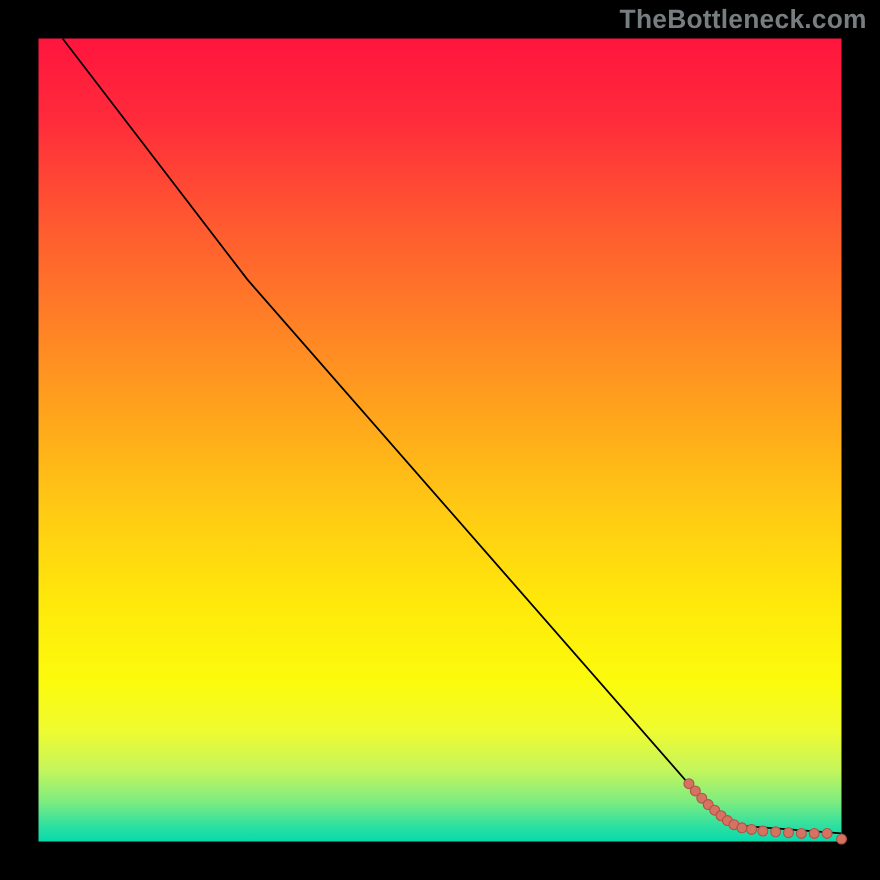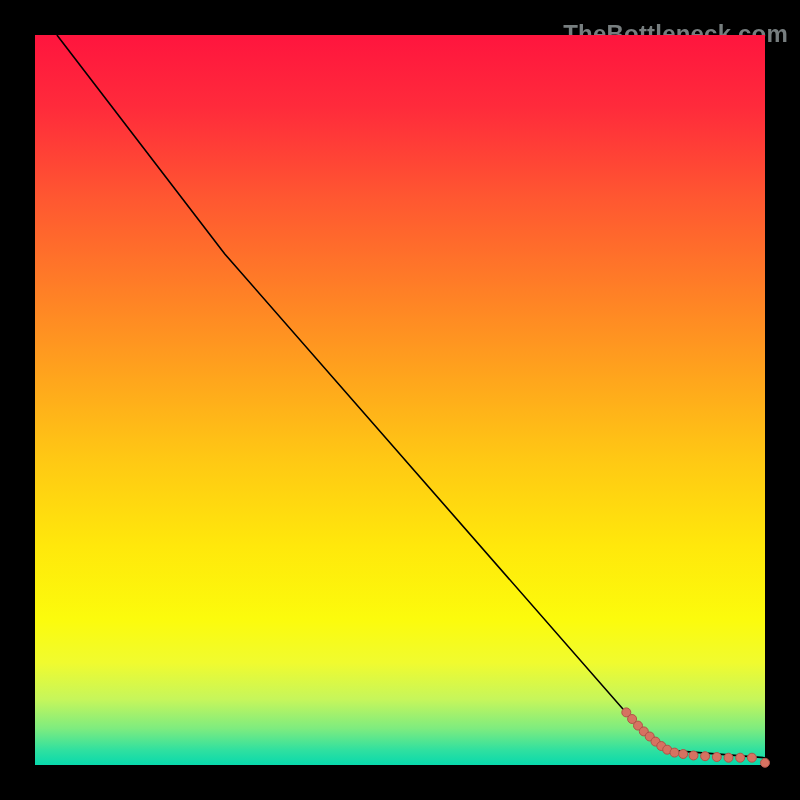--- a/index.html
+++ b/index.html
@@ -19,21 +19,20 @@
   }
   .watermark {
     position: absolute;
     top: 4px;
     right: 12px;
     color: #777e7f;
     font-size: 24px;
     font-weight: 600;
     letter-spacing: 0.2px;
     user-select: none;
-    margin-top: 16px;
   }
   .plot-area {
     
     position: absolute;
     left: 35px;
     top: 35px;
     width: 730px;
     height: 730px;
     
     background: linear-gradient(

